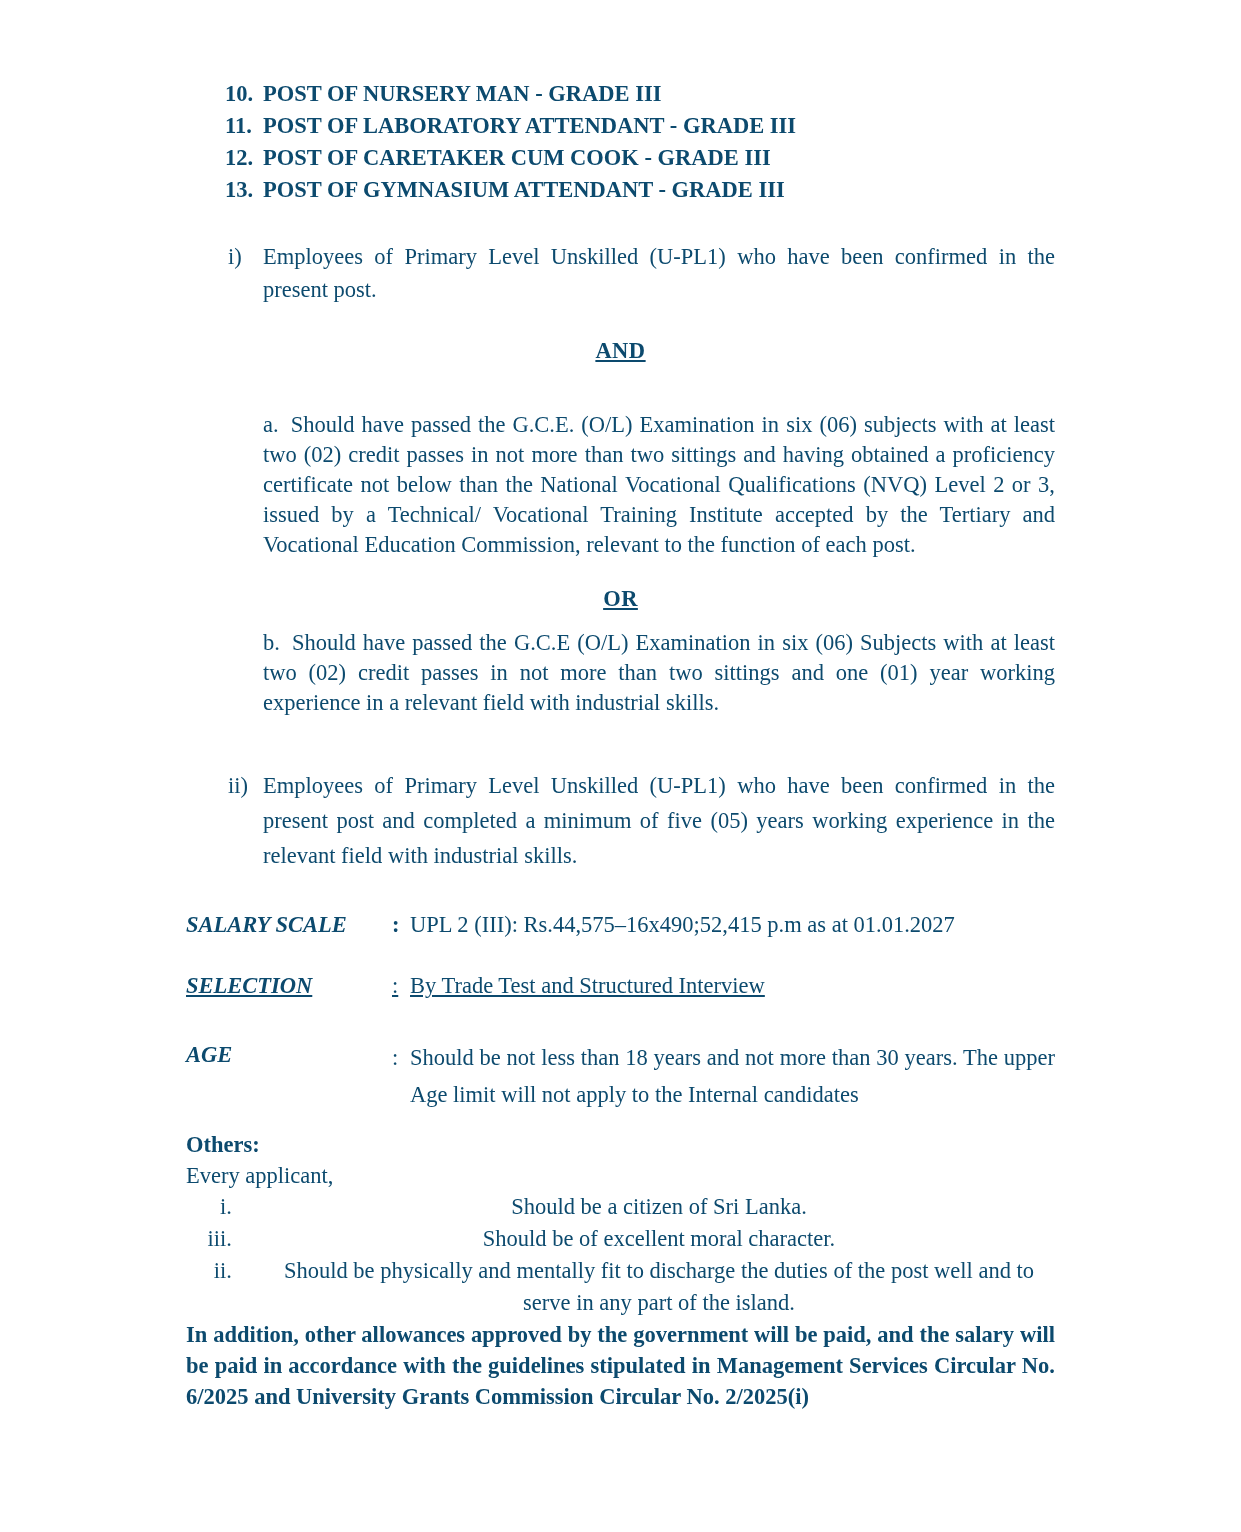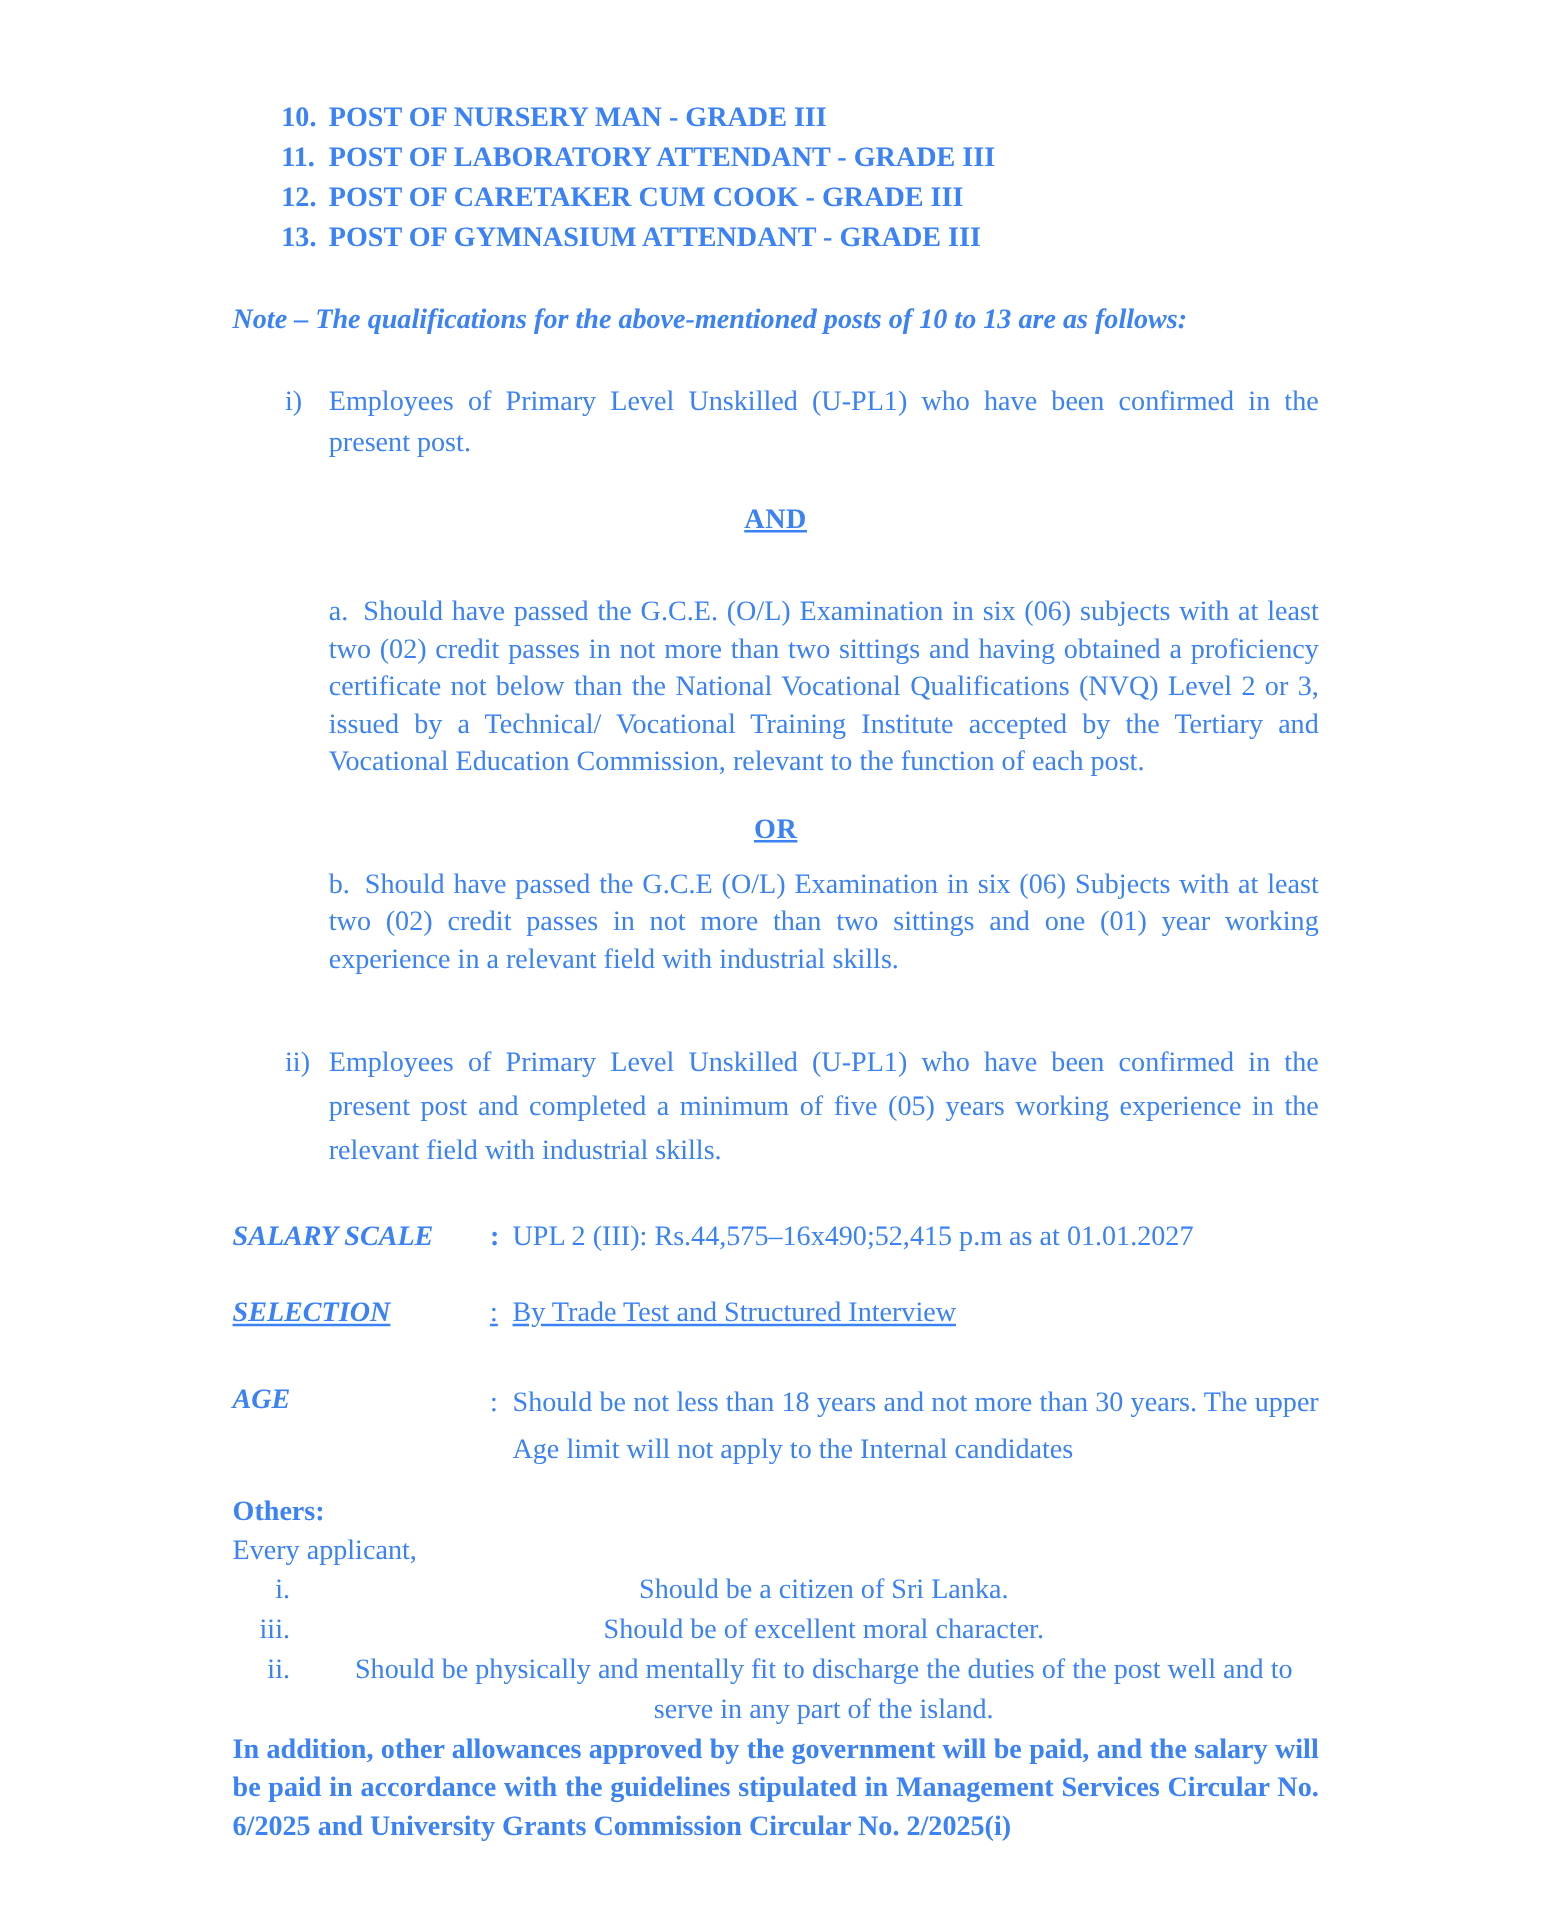--- a/index.html
+++ b/index.html
@@ -1,21 +1,21 @@
 <!DOCTYPE html>
 <html><head>
 <meta charset="utf-8">
 <style>
   html, body { margin: 0; padding: 0; background: #ffffff; }
   .page {
     width: 1241px;
     height: 1532px;
     box-sizing: border-box;
     background: #ffffff;
-    color: #3b82f6;
+    color: #0c4a6e;
     font-family: "Liberation Serif", "DejaVu Serif", serif;
     font-size: 22.5px;
     padding: 78px 186px 40px 186px;
     overflow: hidden;
   }
   .bold { font-weight: bold; }
 
   
   .posts { margin: 0 0 0 39px; }
   .post-row { display: flex; line-height: 32px; font-weight: bold; }
@@ -80,21 +80,20 @@
     <div class="post-row">
       <span class="post-num">12.</span>
       <span class="post-title">POST OF CARETAKER CUM COOK - GRADE III</span>
     </div>
     <div class="post-row">
       <span class="post-num">13.</span>
       <span class="post-title">POST OF GYMNASIUM ATTENDANT - GRADE III</span>
     </div>
   </div>
 
-  <div class="note-line">Note – The qualifications for the above-mentioned posts of 10 to 13 are as follows:</div>
 
   <div class="rp-item">
     <span class="rp-marker">i)</span>
     <span class="rp-text">Employees of Primary Level Unskilled (U-PL1) who have been confirmed in the present post.</span>
   </div>
 
   <div class="center-head">AND</div>
 
   <div class="let-para a">
     <span class="let-marker">a.</span><span>Should have passed the G.C.E. (O/L) Examination in six (06) subjects with at least two (02) credit passes in not more than two sittings and having obtained a proficiency certificate not below than the National Vocational Qualifications (NVQ) Level 2 or 3, issued by a Technical/ Vocational Training Institute accepted by the Tertiary and Vocational Education Commission, relevant to the function of each post.</span>

